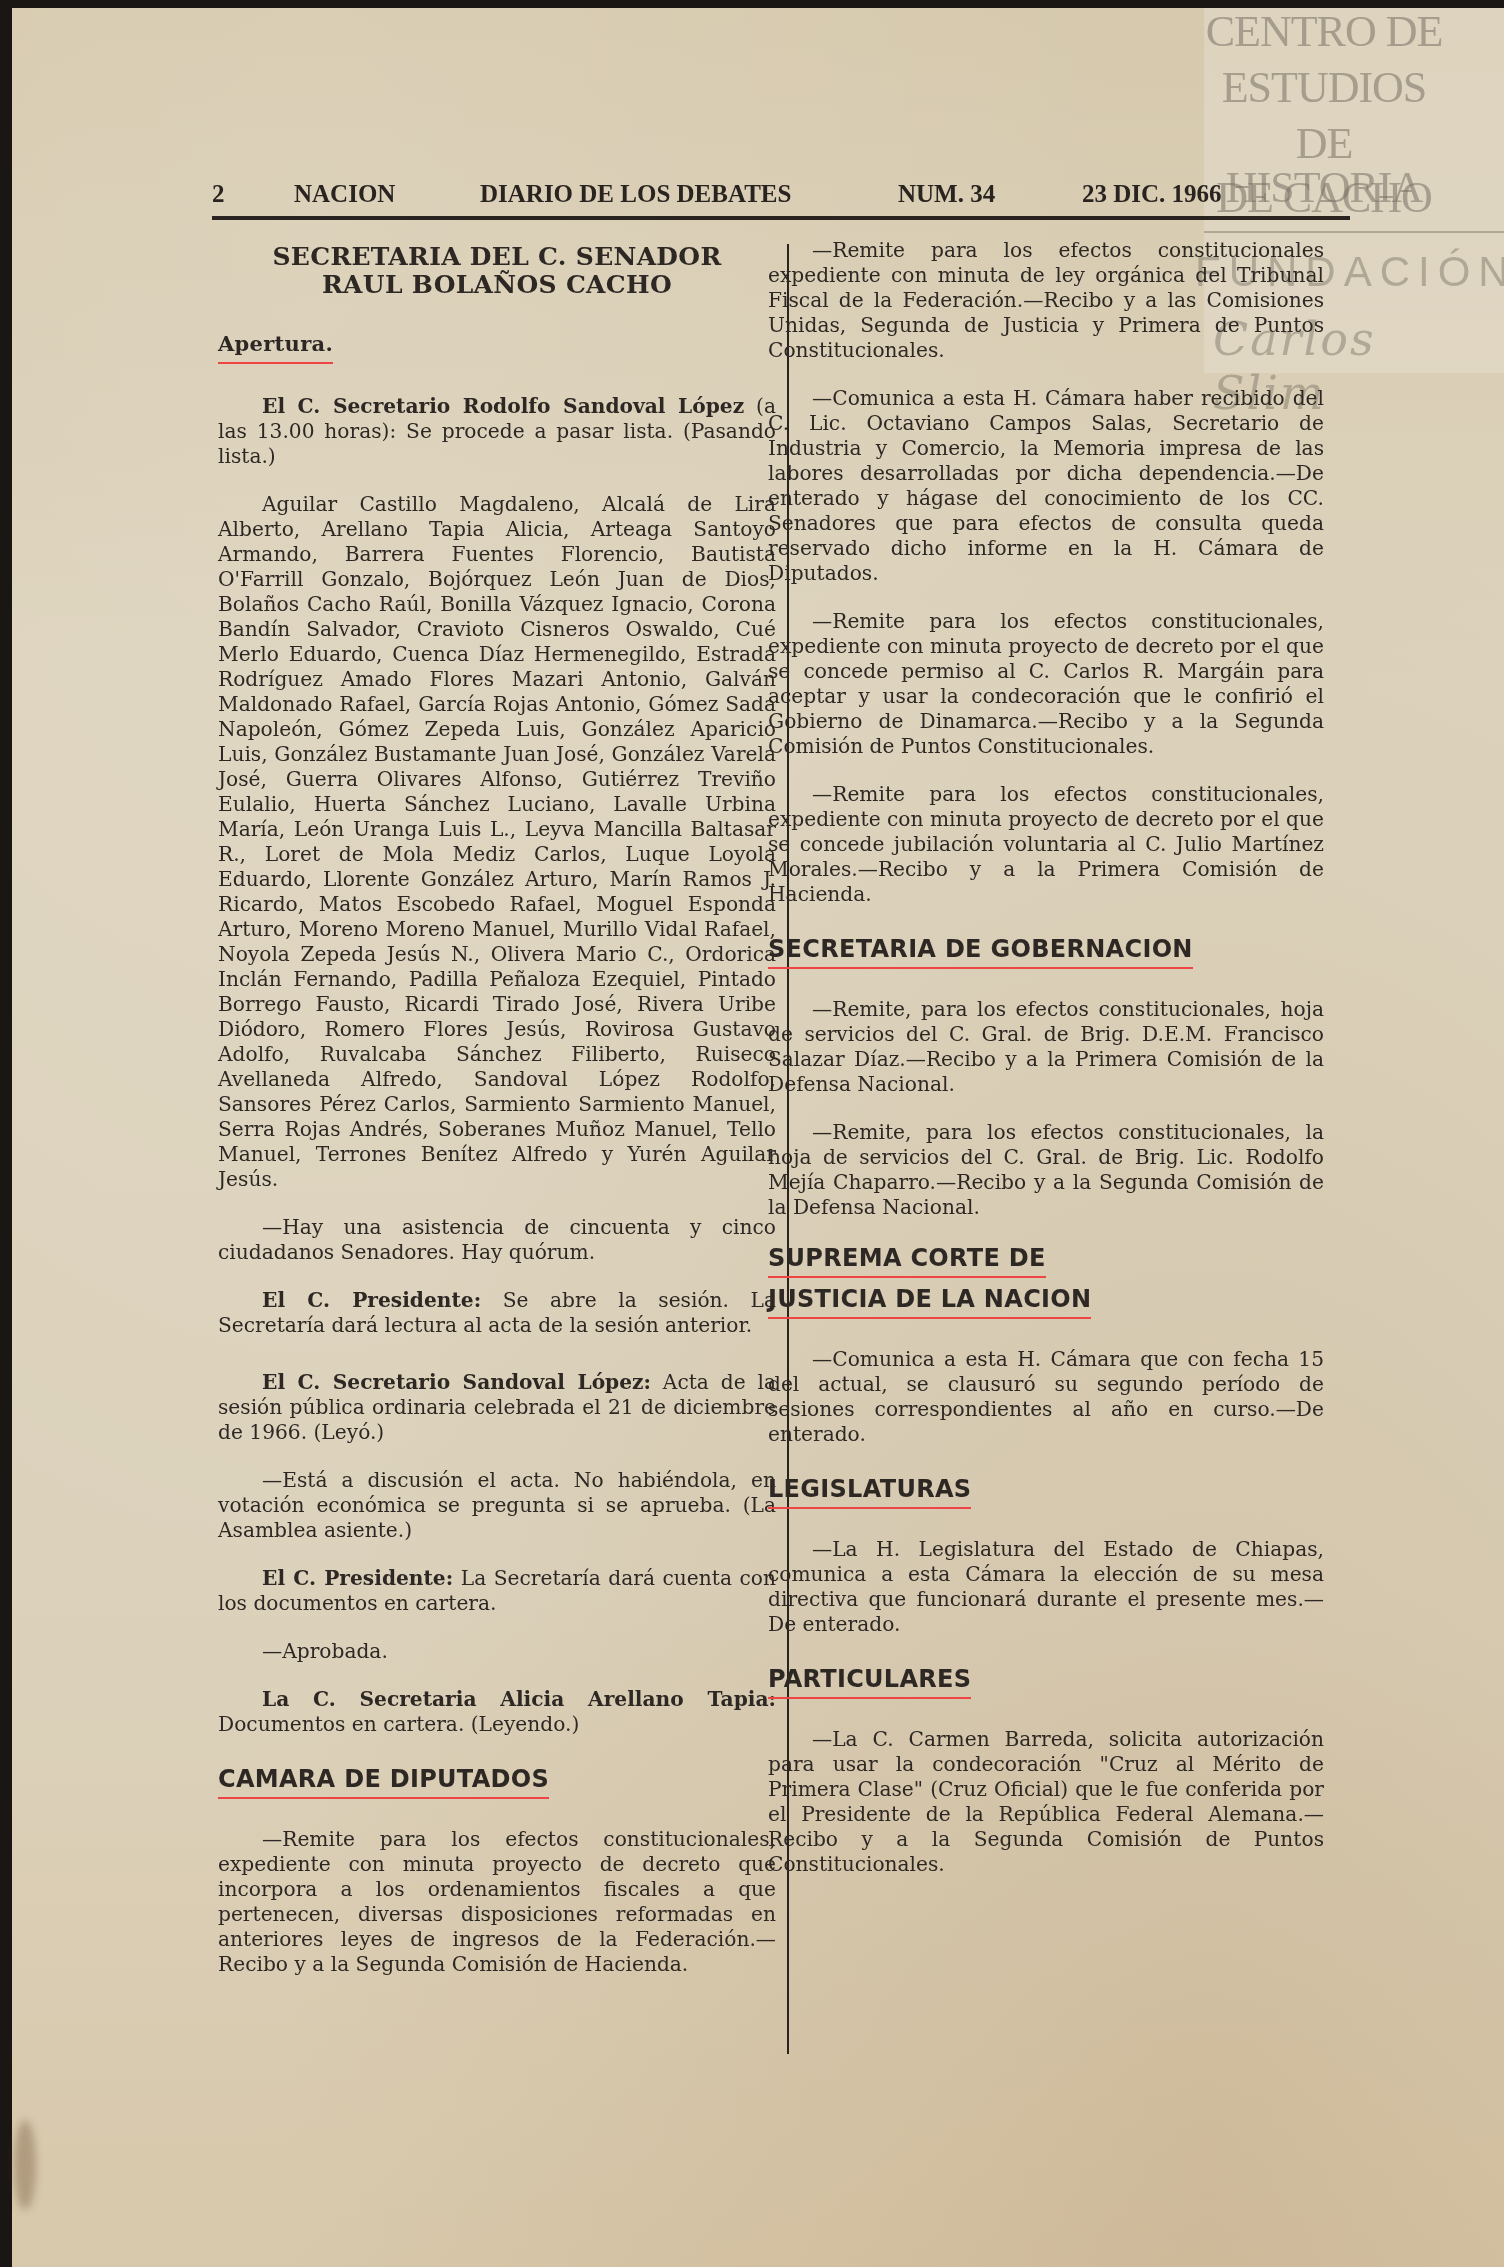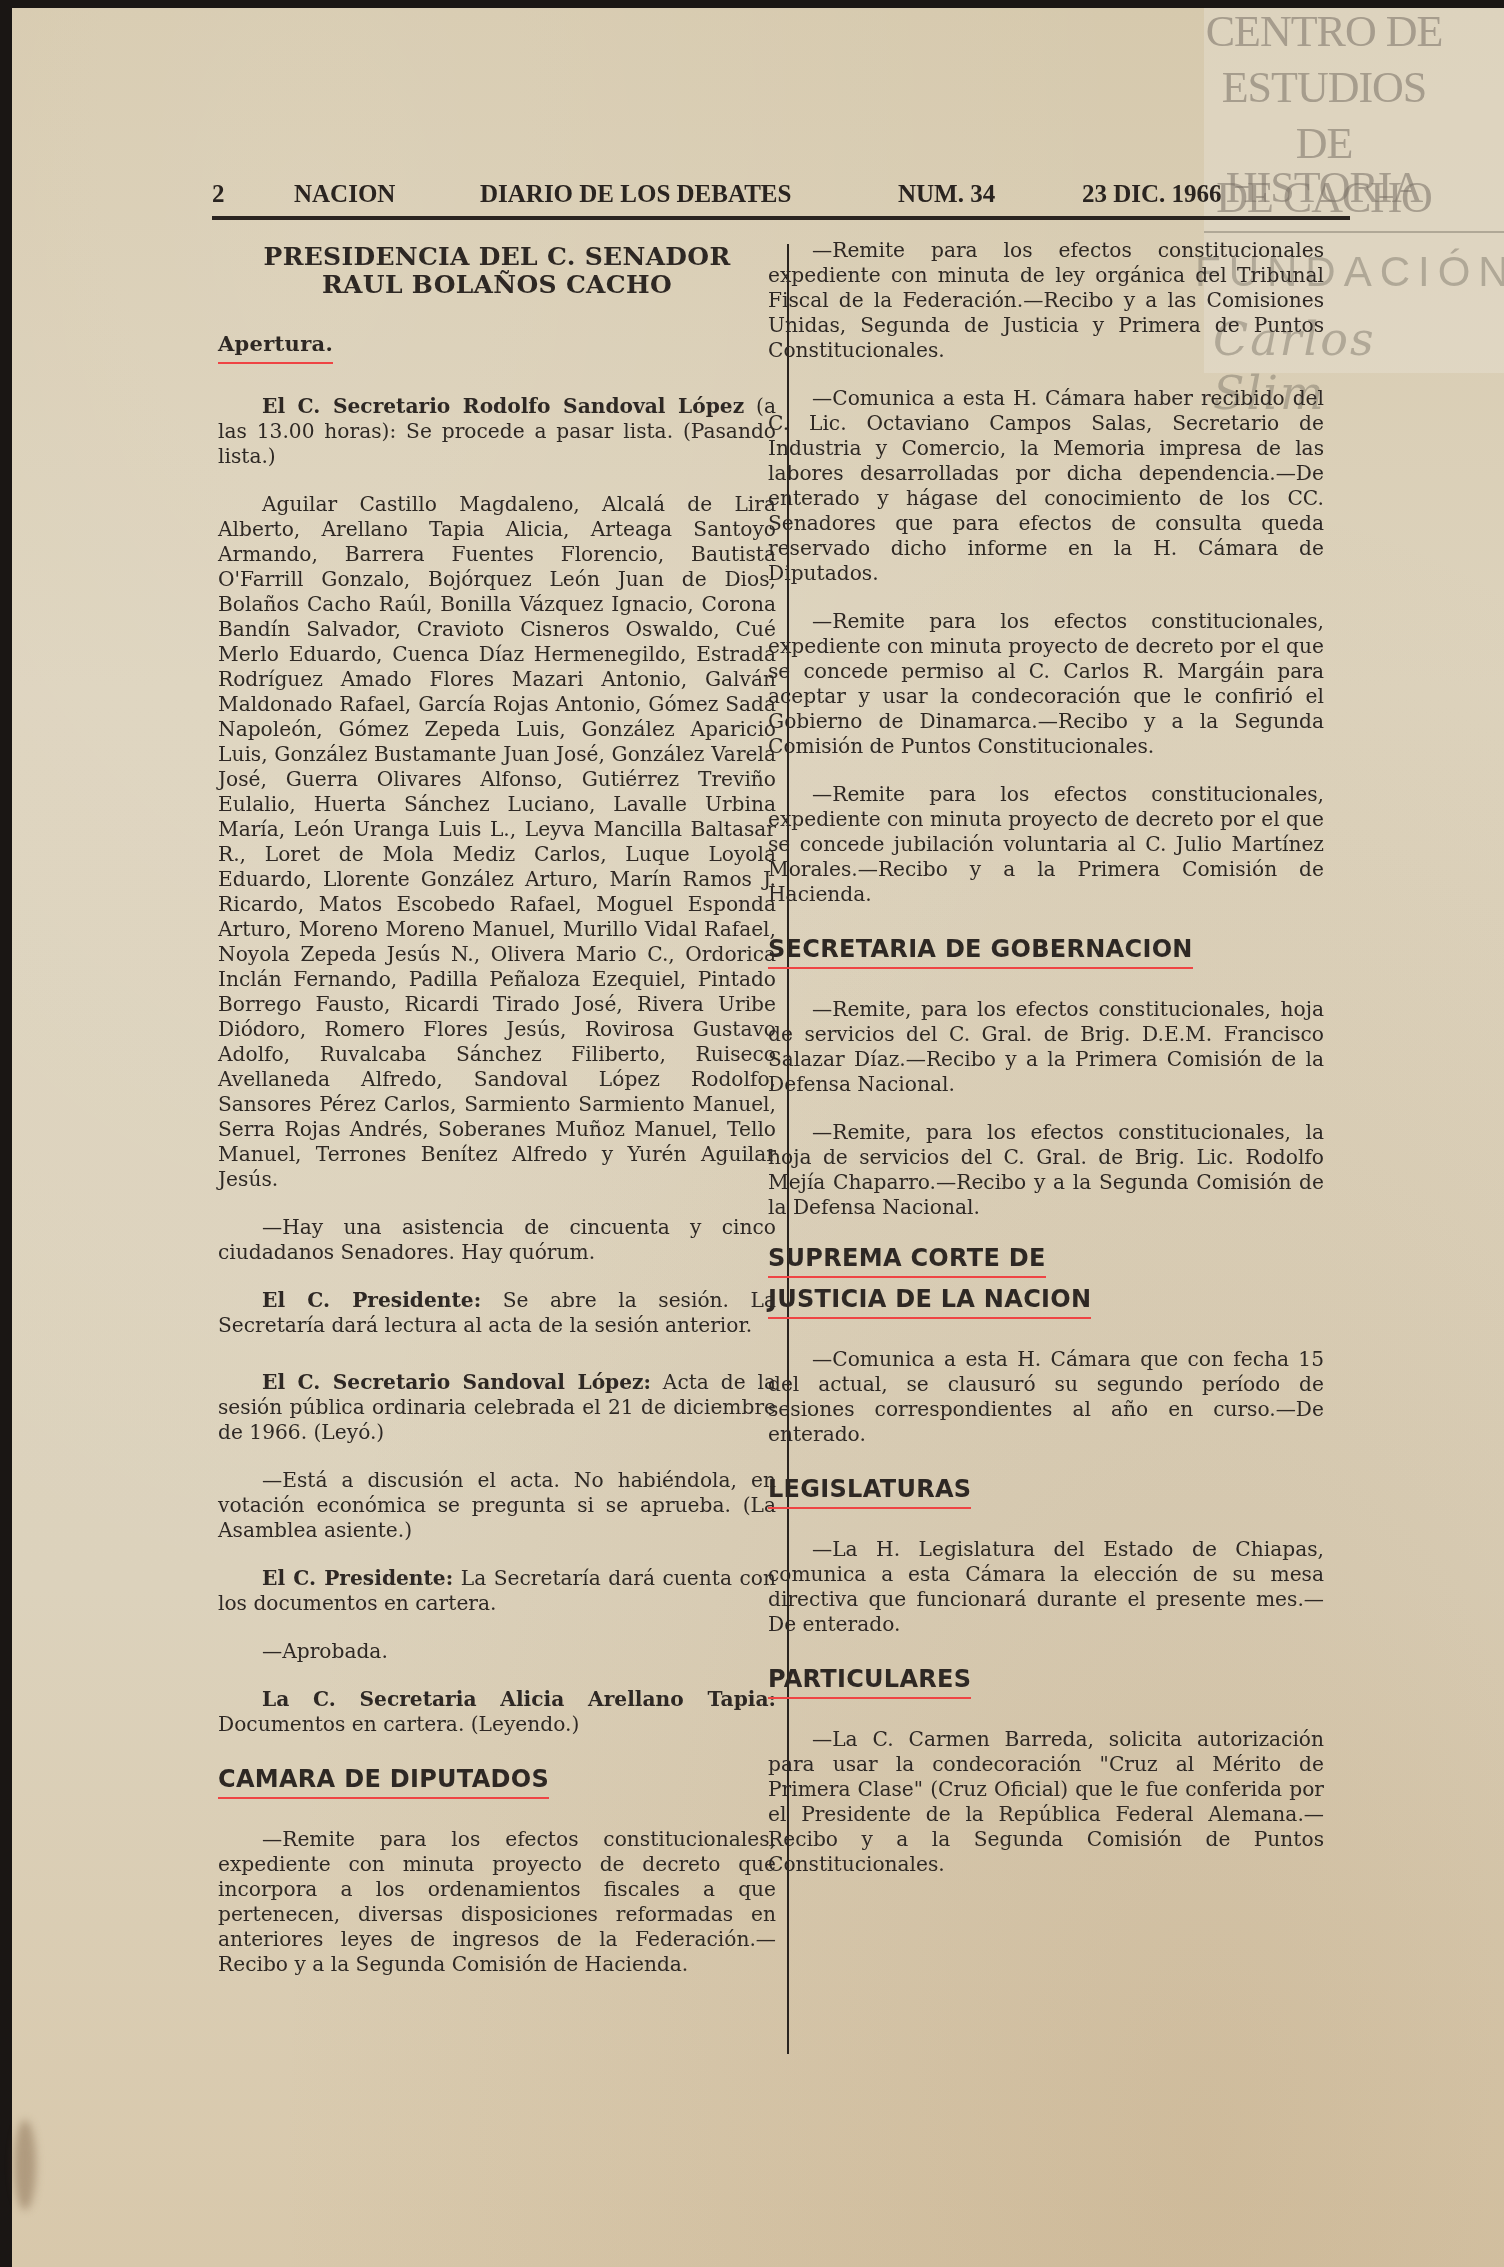--- a/index.html
+++ b/index.html
@@ -109,21 +109,21 @@
   <span class="rh-diario">DIARIO DE LOS DEBATES</span>
   <span class="rh-num">NUM. 34</span>
   <span class="rh-date">23 DIC. 1966</span>
 </div>
 <div class="header-rule"></div>
 
 <div class="column-rule"></div>
 
 <div class="col col-left">
   <div class="presidency">
-    <div>PRESIDENCIA DEL C. SENADOR</div>
+    <div>SECRETARIA DEL C. SENADOR</div>
     <div>RAUL BOLAÑOS CACHO</div>
   </div>
   <div class="section-title small" style="font-size:21px;margin-bottom:30px;">Apertura.</div>
 
   <p><span class="bold">El C. Secretario Rodolfo Sandoval López</span><span> (a las 13.00 horas): Se procede a pasar lista. (Pasando lista.)</span></p>
   <p>Aguilar Castillo Magdaleno, Alcalá de Lira Alberto, Arellano Tapia Alicia, Arteaga Santoyo Armando, Barrera Fuentes Florencio, Bautista O'Farrill Gonzalo, Bojórquez León Juan de Dios, Bolaños Cacho Raúl, Bonilla Vázquez Ignacio, Corona Bandín Salvador, Cravioto Cisneros Oswaldo, Cué Merlo Eduardo, Cuenca Díaz Hermenegildo, Estrada Rodríguez Amado Flores Mazari Antonio, Galván Maldonado Rafael, García Rojas Antonio, Gómez Sada Napoleón, Gómez Zepeda Luis, González Aparicio Luis, González Bustamante Juan José, González Varela José, Guerra Olivares Alfonso, Gutiérrez Treviño Eulalio, Huerta Sánchez Luciano, Lavalle Urbina María, León Uranga Luis L., Leyva Mancilla Baltasar R., Loret de Mola Mediz Carlos, Luque Loyola Eduardo, Llorente González Arturo, Marín Ramos J. Ricardo, Matos Escobedo Rafael, Moguel Esponda Arturo, Moreno Moreno Manuel, Murillo Vidal Rafael, Noyola Zepeda Jesús N., Olivera Mario C., Ordorica Inclán Fernando, Padilla Peñaloza Ezequiel, Pintado Borrego Fausto, Ricardi Tirado José, Rivera Uribe Diódoro, Romero Flores Jesús, Rovirosa Gustavo Adolfo, Ruvalcaba Sánchez Filiberto, Ruiseco Avellaneda Alfredo, Sandoval López Rodolfo, Sansores Pérez Carlos, Sarmiento Sarmiento Manuel, Serra Rojas Andrés, Soberanes Muñoz Manuel, Tello Manuel, Terrones Benítez Alfredo y Yurén Aguilar Jesús.</p>
   <p>—Hay una asistencia de cincuenta y cinco ciudadanos Senadores. Hay quórum.</p>
   <p class="tight"><span class="bold">El C. Presidente:</span><span> Se abre la sesión. La Secretaría dará lectura al acta de la sesión anterior.</span></p>
   <div class="spacer-s"></div>
   <p><span class="bold">El C. Secretario Sandoval López:</span><span> Acta de la sesión pública ordinaria celebrada el 21 de diciembre de 1966. (Leyó.)</span></p>

